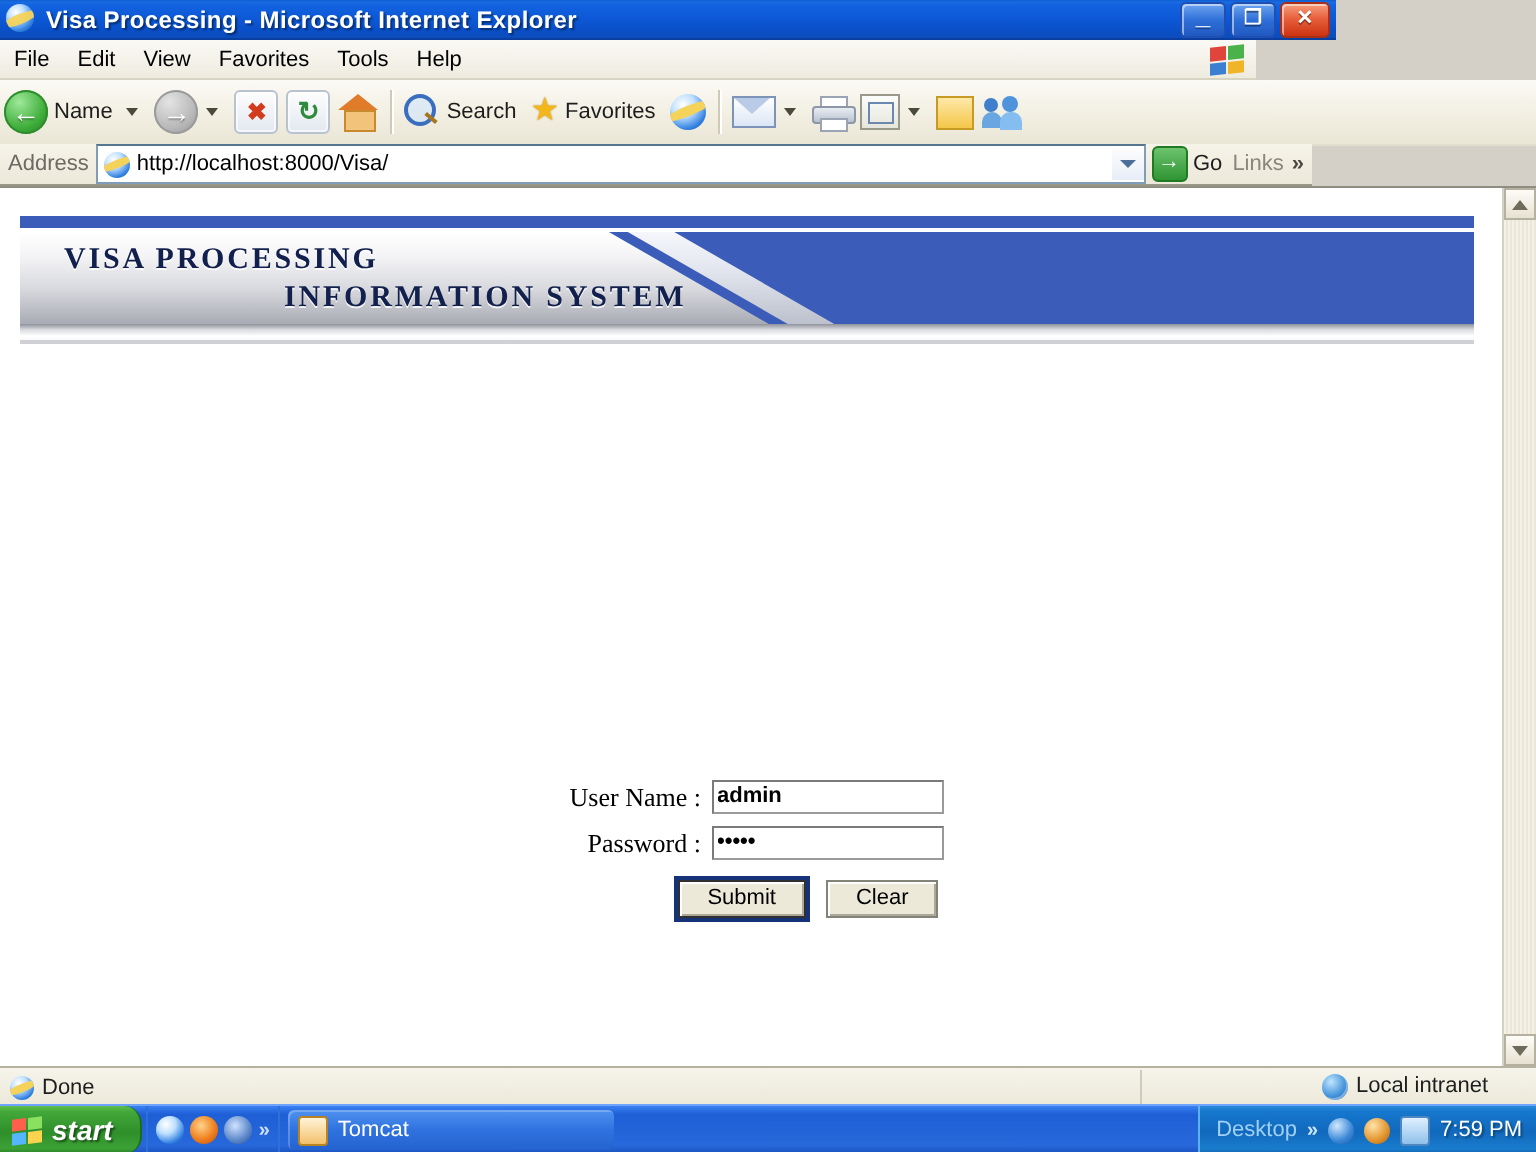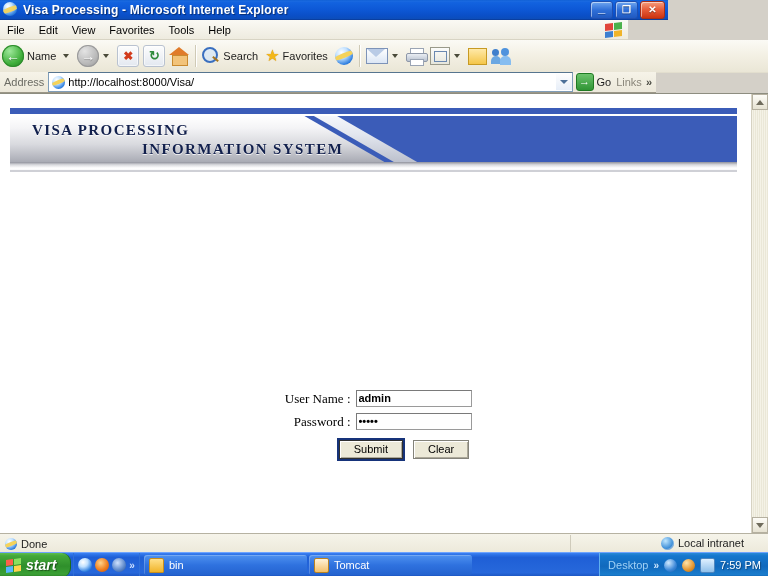--- a/index.html
+++ b/index.html
@@ -518,24 +518,20 @@
       <span class="txt">start</span>
     </div>
     <div class="ql">
       <span class="ic ie"></span>
       <span class="ic fx"></span>
       <span class="ic ot"></span>
       <span class="chev">»</span>
     </div>
     <div class="tasks">
       <div class="task">
-        <span class="ti folder"></span>
-        <span>bin</span>
-      </div>
-      <div class="task">
         <span class="ti tomcat"></span>
         <span>Tomcat</span>
       </div>
     </div>
     <div class="tray">
       <span class="dsk">Desktop</span>
       <span class="ch">»</span>
       <span class="ic a"></span>
       <span class="ic b"></span>
       <span class="ic c"></span>

